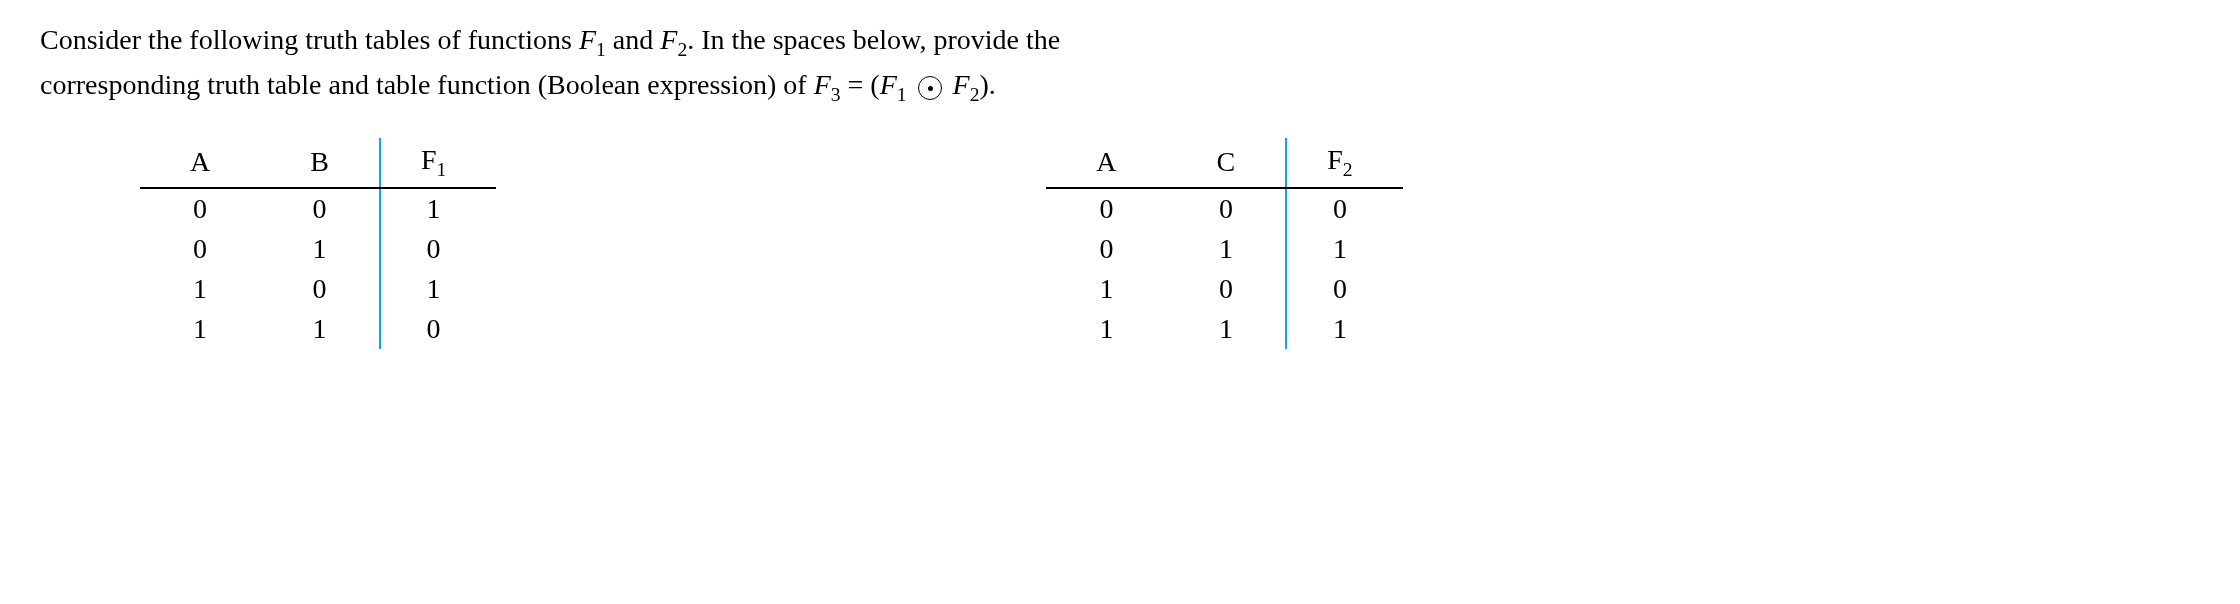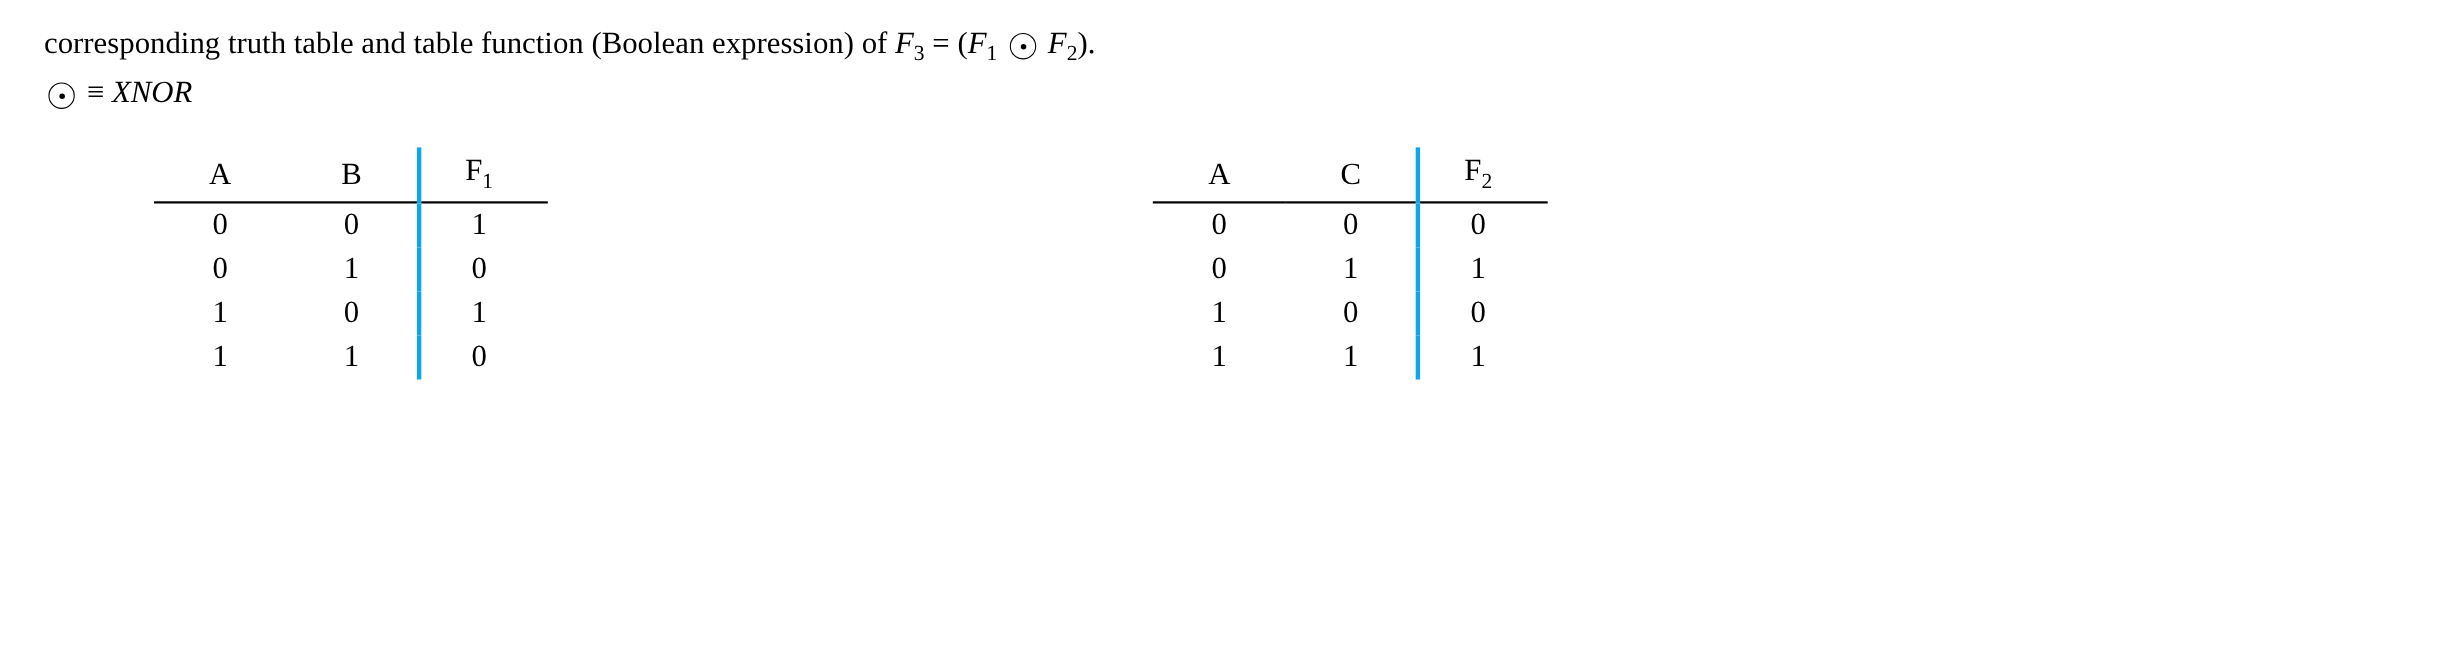--- a/index.html
+++ b/index.html
@@ -74,33 +74,33 @@
       padding: 6px 50px;
       text-align: center;
       border-bottom: 2px solid #000;
     }
     .truth-table td {
       padding: 4px 50px;
       text-align: center;
     }
     .truth-table th:last-child,
     .truth-table td:last-child {
-      border-left: 4px solid #0ea5e9;
+      border-left: 2px solid #0ea5e9;
       padding-left: 40px;
     }
   </style>
 </head>
 <body>
 
 <div class="problem-text">
   <p>
-    <span>corresponding truth table and table function (Boolean expression) of </span><span class="italic"><span>F</span><span class="sub">3</span></span><span> =  (</span><span class="italic"><span>F</span><span class="sub">1</span></span><span> </span><span class="xnor-symbol"></span><span> </span><span class="italic"><span>F</span><span class="sub">2</span></span><span>).</span>
+    <span>Consider the following truth tables of functions </span><span class="italic"><span>F</span><span class="sub">1</span></span><span> and </span><span class="italic"><span>F</span><span class="sub">2</span></span><span>. In the spaces below, provide the</span>
   </p>
   <p>
-    <span class="xnor-symbol"></span><span> ≡ </span><span class="italic">XNOR</span>
+    <span>corresponding truth table and table function (Boolean expression) of </span><span class="italic"><span>F</span><span class="sub">3</span></span><span> =  (</span><span class="italic"><span>F</span><span class="sub">1</span></span><span> </span><span class="xnor-symbol"></span><span> </span><span class="italic"><span>F</span><span class="sub">2</span></span><span>).</span>
   </p>
 </div>
 
 <div class="tables-container">
   <table class="truth-table">
     <thead>
       <tr>
         <th>A</th>
         <th>B</th>
         <th><span>F</span><span class="sub">1</span></th>

